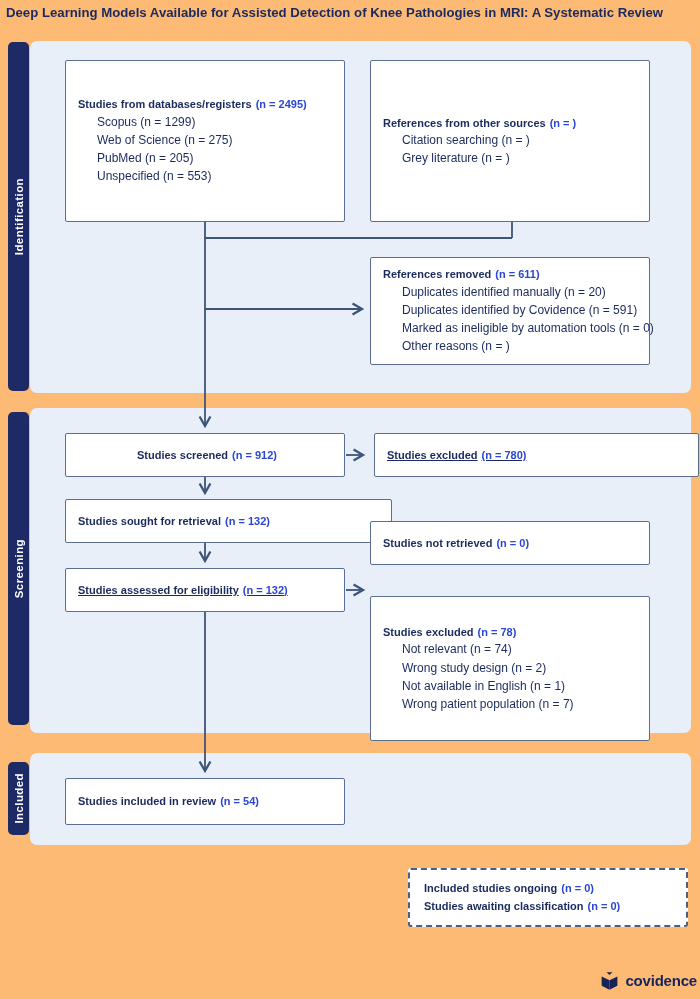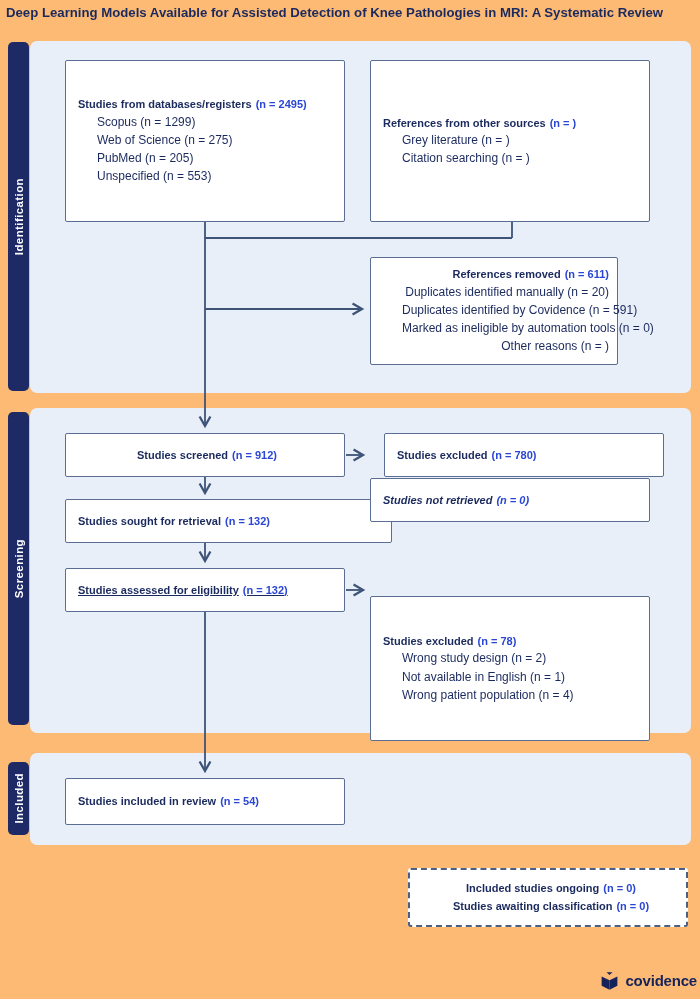--- a/index.html
+++ b/index.html
@@ -65,61 +65,62 @@
   <div class="box" style="left:65px;top:60px;width:280px;height:162px;">
     <div class="hline"><span class="label">Studies from databases/registers</span><span class="count">(n = 2495)</span></div>
     <div class="sub">Scopus (n = 1299)</div>
     <div class="sub">Web of Science (n = 275)</div>
     <div class="sub">PubMed (n = 205)</div>
     <div class="sub">Unspecified (n = 553)</div>
   </div>
 
   <div class="box" style="left:370px;top:60px;width:280px;height:162px;">
     <div class="hline"><span class="label">References from other sources</span><span class="count">(n = )</span></div>
+    <div class="sub">Citation searching (n = )</div>
     <div class="sub">Grey literature (n = )</div>
-    <div class="sub">Citation searching (n = )</div>
   </div>
 
-  <div class="box" style="left:370px;top:257px;width:248px;height:108px;text-align:right;">
+  <div class="box" style="left:370px;top:257px;width:280px;height:108px;">
     <div class="hline"><span class="label">References removed</span><span class="count">(n = 611)</span></div>
     <div class="sub">Duplicates identified manually (n = 20)</div>
     <div class="sub">Duplicates identified by Covidence (n = 591)</div>
     <div class="sub">Marked as ineligible by automation tools (n = 0)</div>
     <div class="sub">Other reasons (n = )</div>
   </div>
 
   <div class="box" style="left:65px;top:433px;width:280px;height:44px;align-items:center;">
     <div class="hline"><span class="label">Studies screened</span><span class="count">(n = 912)</span></div>
   </div>
-  <div class="box" style="left:384px;top:433px;width:280px;height:44px;">
+  <div class="box" style="left:374px;top:433px;width:325px;height:44px;text-decoration:underline;">
     <div class="hline"><span class="label">Studies excluded</span><span class="count">(n = 780)</span></div>
   </div>
 
   <div class="box" style="left:65px;top:499px;width:327px;height:44px;">
     <div class="hline"><span class="label">Studies sought for retrieval</span><span class="count">(n = 132)</span></div>
   </div>
-  <div class="box" style="left:370px;top:478px;width:280px;height:44px;font-style:italic;">
+  <div class="box" style="left:370px;top:521px;width:280px;height:44px;">
     <div class="hline"><span class="label">Studies not retrieved</span><span class="count">(n = 0)</span></div>
   </div>
 
   <div class="box" style="left:65px;top:568px;width:280px;height:44px;text-decoration:underline;">
     <div class="hline"><span class="label">Studies assessed for eligibility</span><span class="count">(n = 132)</span></div>
   </div>
   <div class="box" style="left:370px;top:596px;width:280px;height:145px;">
     <div class="hline"><span class="label">Studies excluded</span><span class="count">(n = 78)</span></div>
+    <div class="sub">Not relevant (n = 74)</div>
     <div class="sub">Wrong study design (n = 2)</div>
     <div class="sub">Not available in English (n = 1)</div>
-    <div class="sub">Wrong patient population (n = 4)</div>
+    <div class="sub">Wrong patient population (n = 7)</div>
   </div>
 
   <div class="box" style="left:65px;top:778px;width:280px;height:47px;">
     <div class="hline"><span class="label">Studies included in review</span><span class="count">(n = 54)</span></div>
   </div>
 
-  <div class="box dashed" style="left:408px;top:868px;width:280px;height:59px;align-items:center;">
+  <div class="box dashed" style="left:408px;top:868px;width:280px;height:59px;">
     <div class="hline"><span class="label">Included studies ongoing</span><span class="count">(n = 0)</span></div>
     <div class="hline"><span class="label">Studies awaiting classification</span><span class="count">(n = 0)</span></div>
   </div>
 
   <div class="logo">
     <svg width="21" height="22" viewBox="0 0 24 24">
       <polygon points="12,3 8.6,6.4 15.4,6.4" fill="#16235b" transform="rotate(180 12 4.7)"></polygon>
       <polygon points="3,8 12,12.2 12,23 3,18.6" fill="#16235b"></polygon>
       <polygon points="21,8 12,12.2 12,23 21,18.6" fill="#16235b"></polygon>
     </svg>

